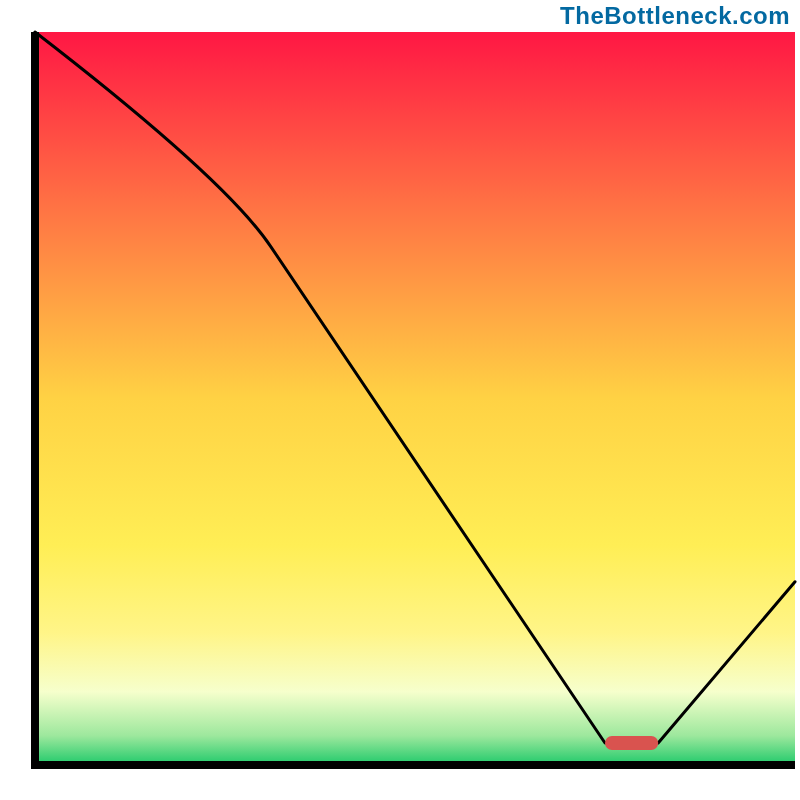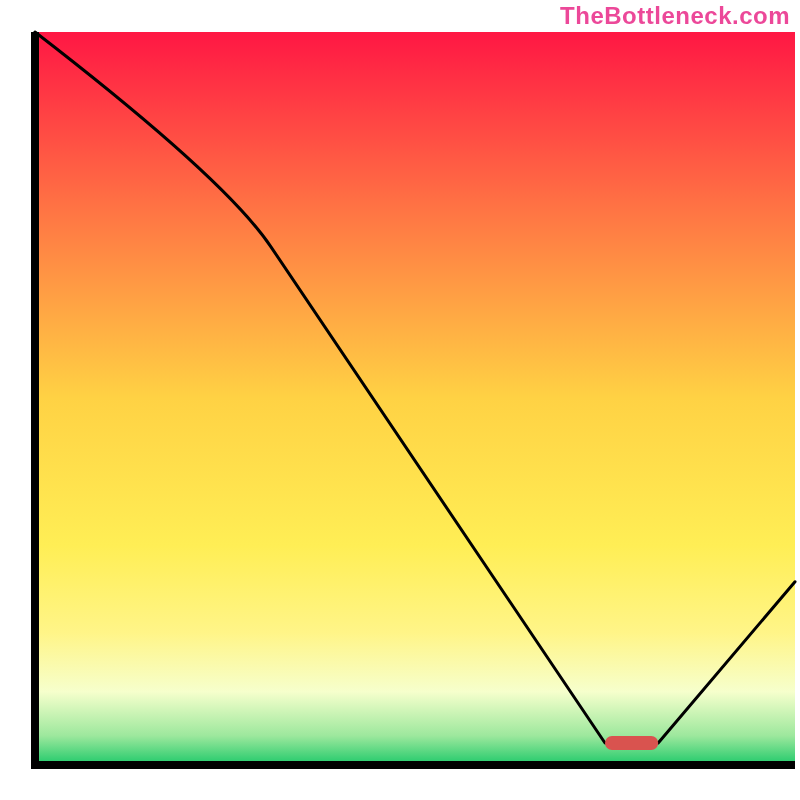--- a/index.html
+++ b/index.html
@@ -14,21 +14,21 @@
     position: relative;
     width: 800px;
     height: 800px;
   }
   .watermark {
     position: absolute;
     top: 2px;
     right: 10px;
     font-size: 24px;
     font-weight: bold;
-    color: #ec4899;
+    color: #0369a1;
     letter-spacing: 0.5px;
     z-index: 10;
   }
   svg.chart {
     position: absolute;
     top: 0;
     left: 0;
     width: 800px;
     height: 800px;
   }

